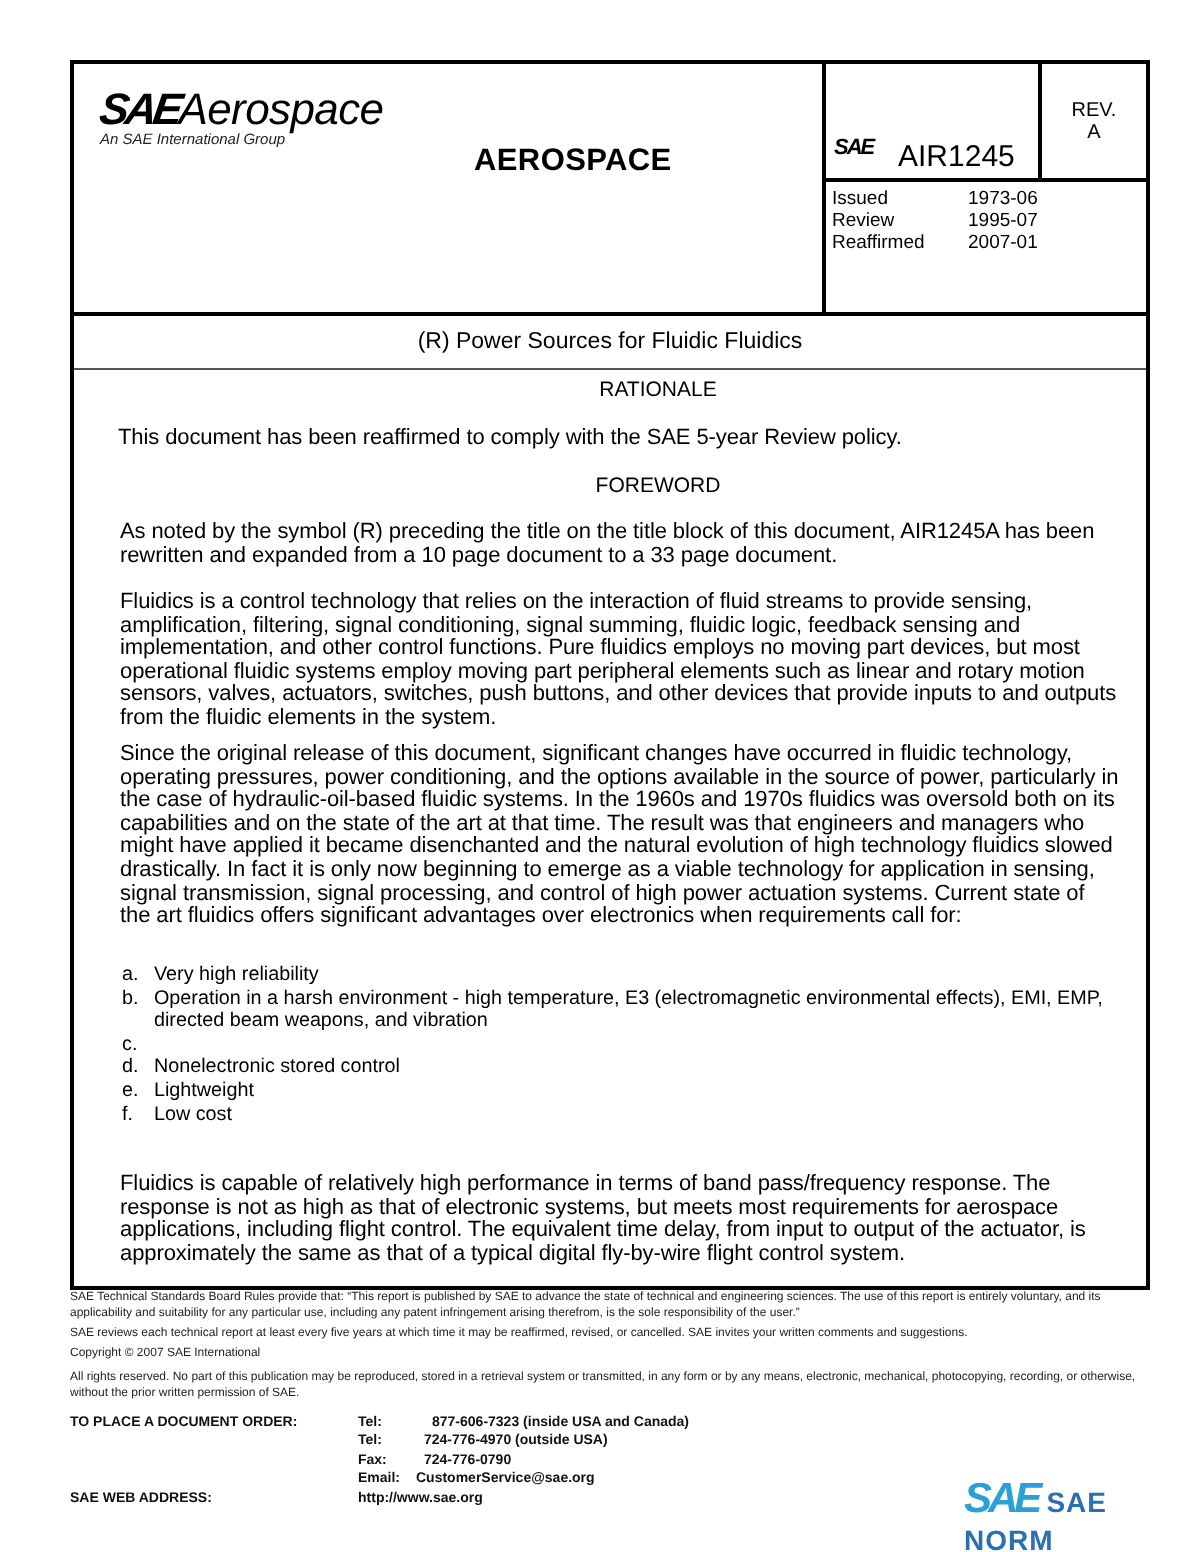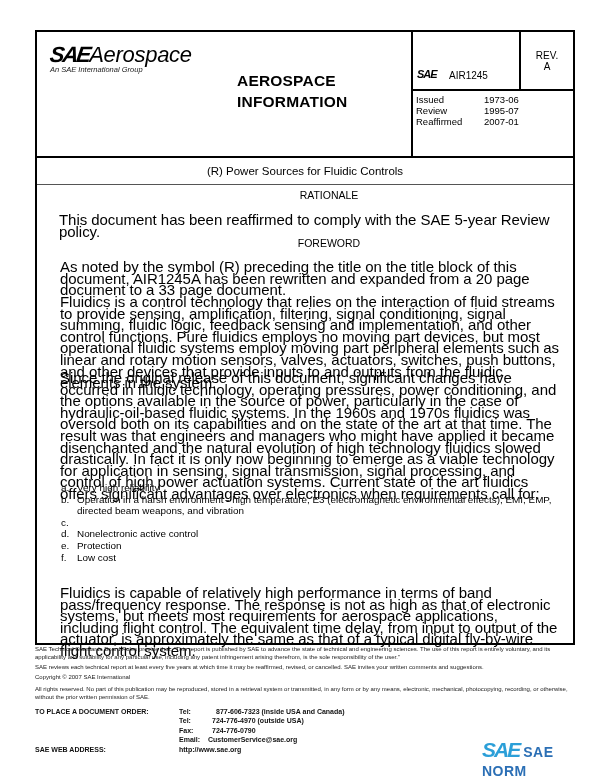--- a/index.html
+++ b/index.html
@@ -11,34 +11,34 @@
   .hdr { position: absolute; left: 0; top: 0; width: 536px; height: 124px; border-bottom: 2px solid #000; }
   .logo-cell { position: absolute; left: 0; top: 0; width: 374px; height: 124px; border-right: 2px solid #000; }
   .logo { position: absolute; left: 13px; top: 10px; }
   .logo .sae { font-family: "Liberation Sans", sans-serif; font-weight: 900; font-style: italic; font-size: 22px; letter-spacing: -2px; transform: skewX(-8deg); display: inline-block; }
   .logo .aero { font-family: "Liberation Sans", sans-serif; font-style: italic; font-size: 22px; font-weight: 400; letter-spacing: -0.3px; }
   .logo .group { font-size: 7.5px; font-style: italic; margin-top: -3px; color: #222; }
   .report-title { position: absolute; left: 200px; top: 38px; font-weight: bold; font-size: 15.5px; line-height: 21px; letter-spacing: 0.2px; }
 
   .doc-cell { position: absolute; left: 376px; top: 0; width: 106px; height: 57px; border-right: 2px solid #000; border-bottom: 2px solid #000; }
   .doc-cell .sae-mini { position: absolute; left: 4px; top: 36px; font-weight: 900; font-style: italic; font-size: 11px; letter-spacing: -1px; }
-  .doc-cell .docnum { position: absolute; left: 36px; top: 38px; font-size: 10px; }
+  .doc-cell .docnum { position: absolute; left: 36px; top: 38px; font-size: 15px; }
   .rev-cell { position: absolute; left: 484px; top: 0; width: 52px; height: 57px; border-bottom: 2px solid #000; text-align: center; }
   .rev-cell .rl { position: absolute; left: 0; right: 0; top: 18px; font-size: 10px; line-height: 11px; }
 
   .dates { position: absolute; left: 376px; top: 59px; width: 160px; height: 65px; }
   .dates table { border-collapse: collapse; margin: 3px 0 0 3px; font-size: 9.5px; line-height: 11px; }
   .dates td { padding: 0; }
   .dates td.k { width: 68px; }
 
   .title-row { position: absolute; left: 0; top: 126px; width: 536px; height: 26px; border-bottom: 1px solid #555; text-align: center; font-size: 11.5px; line-height: 26px; }
 
   .content { position: absolute; left: 0; top: 153px; width: 536px; }
   .h { text-align: center; font-size: 10.5px; position: absolute; left: 0; width: 584px; }
-  .p { position: absolute; left: 23px; width: 500px; font-size: 15px; line-height: 11.6px; letter-spacing: -0.05px; }
+  .p { position: absolute; left: 23px; width: 500px; font-size: 11px; line-height: 11.6px; letter-spacing: -0.05px; }
   .list { position: absolute; left: 24px; width: 500px; font-size: 9.9px; line-height: 11.6px; }
   .list .li { display: flex; }
   .list .lt { width: 16px; flex: none; }
 
   .foot { position: absolute; left: 35px; font-size: 6px; line-height: 7.6px; color: #222; width: 540px; }
   .order { position: absolute; left: 35px; top: 707px; font-size: 7px; line-height: 9.4px; font-weight: bold; color: #111; }
   .order .lbl { position: absolute; left: 0; width: 140px; }
   .order .col2 { position: absolute; left: 144px; width: 30px; }
   .order .col3 { position: absolute; left: 170px; width: 260px; white-space: nowrap; }
 
@@ -53,21 +53,20 @@
   <div class="hdr">
     <div class="logo-cell">
       <div class="logo">
         <div>
           <span class="sae">SAE</span><span class="aero">Aerospace</span>
         </div>
         <div class="group">An SAE International Group</div>
       </div>
       <div class="report-title">
         <div>AEROSPACE</div>
-        <div>INFORMATION</div>
       </div>
     </div>
     <div class="doc-cell">
       <span class="sae-mini">SAE</span>
       <span class="docnum">AIR1245</span>
     </div>
     <div class="rev-cell">
       <div class="rl">
         <div>REV.</div>
         <div>A</div>
@@ -86,48 +85,48 @@
             </tr>
         <tr>
               <td class="k">Reaffirmed</td>
               <td>2007-01</td>
             </tr>
       </tbody>
         </table>
     </div>
   </div>
 
-  <div class="title-row">(R) Power Sources for Fluidic Controls</div>
+  <div class="title-row">(R) Power Sources for Fluidic Fluidics</div>
 
   <div class="content">
     <div class="h" style="top:4px;">RATIONALE</div>
     <div class="p" style="top:29px; left:22px;">This document has been reaffirmed to comply with the SAE 5-year Review policy.</div>
     <div class="h" style="top:52px;">FOREWORD</div>
-    <div class="p" style="top:76px;">As noted by the symbol (R) preceding the title on the title block of this document, AIR1245A has been rewritten and expanded from a 20 page document to a 33 page document.</div>
+    <div class="p" style="top:76px;">As noted by the symbol (R) preceding the title on the title block of this document, AIR1245A has been rewritten and expanded from a 10 page document to a 33 page document.</div>
     <div class="p" style="top:111px;">Fluidics is a control technology that relies on the interaction of fluid streams to provide sensing, amplification, filtering, signal conditioning, signal summing, fluidic logic, feedback sensing and implementation, and other control functions.  Pure fluidics employs no moving part devices, but most operational fluidic systems employ moving part peripheral elements such as linear and rotary motion sensors, valves, actuators, switches, push buttons, and other devices that provide inputs to and outputs from the fluidic elements in the system.</div>
     <div class="p" style="top:187px;">Since the original release of this document, significant changes have occurred in fluidic technology, operating pressures, power conditioning, and the options available in the source of power, particularly in the case of hydraulic-oil-based fluidic systems.  In the 1960s and 1970s fluidics was oversold both on its capabilities and on the state of the art at that time.  The result was that engineers and managers who might have applied it became disenchanted and the natural evolution of high technology fluidics slowed drastically.  In fact it is only now beginning to emerge as a viable technology for application in sensing, signal transmission, signal processing, and control of high power actuation systems.  Current state of the art fluidics offers significant advantages over electronics when requirements call for:</div>
     <div class="list" style="top:297px;">
       <div class="li">
           <span class="lt">a.</span>
           <span>Very high reliability</span>
         </div>
       <div class="li">
           <span class="lt">b.</span>
           <span>Operation in a harsh environment - high temperature, E3 (electromagnetic environmental effects), EMI, EMP, directed beam weapons, and vibration</span>
         </div>
       <div class="li">
           <span class="lt">c.</span>
         </div>
       <div class="li">
           <span class="lt">d.</span>
-          <span>Nonelectronic active control</span>
+          <span>Nonelectronic stored control</span>
         </div>
       <div class="li">
           <span class="lt">e.</span>
-          <span>Protection</span>
+          <span>Lightweight</span>
         </div>
       <div class="li">
           <span class="lt">f.</span>
           <span>Low cost</span>
         </div>
     </div>
     <div class="p" style="top:402px;">Fluidics is capable of relatively high performance in terms of band pass/frequency response.  The response is not as high as that of electronic systems, but meets most requirements for aerospace applications, including flight control.  The equivalent time delay, from input to output of the actuator, is approximately the same as that of a typical digital fly-by-wire flight control system.</div>
   </div>
 </div>
 

